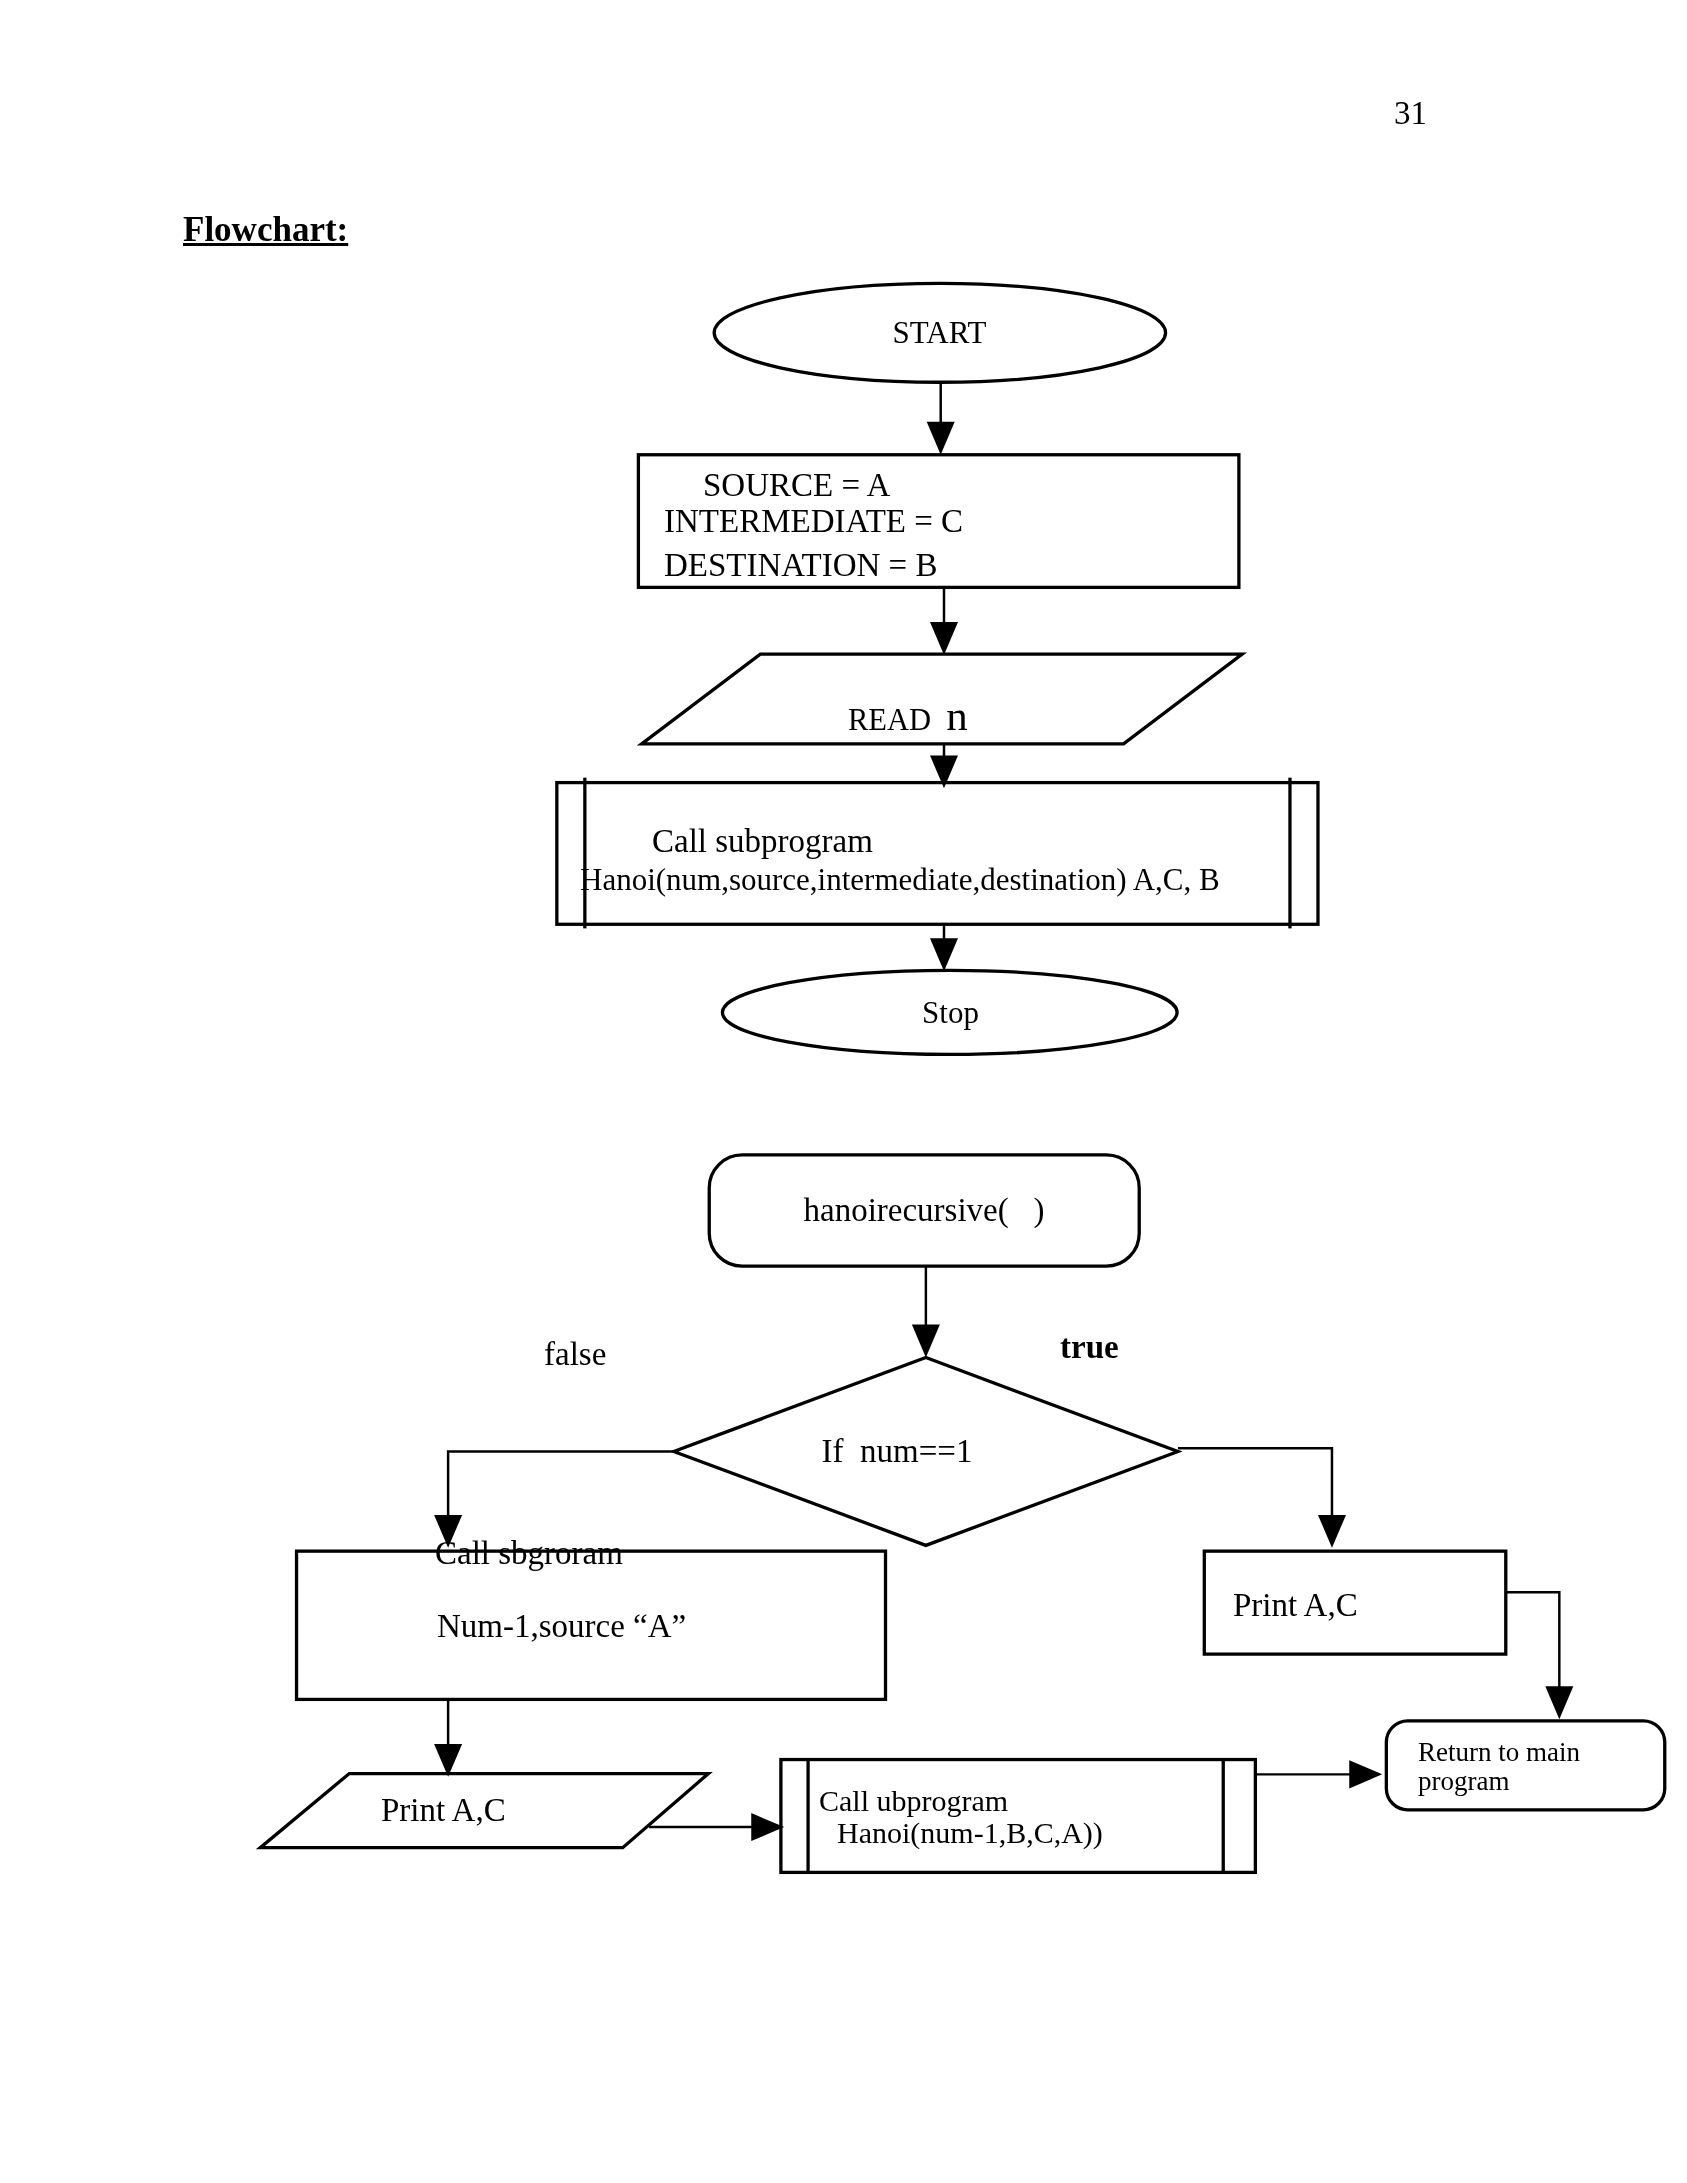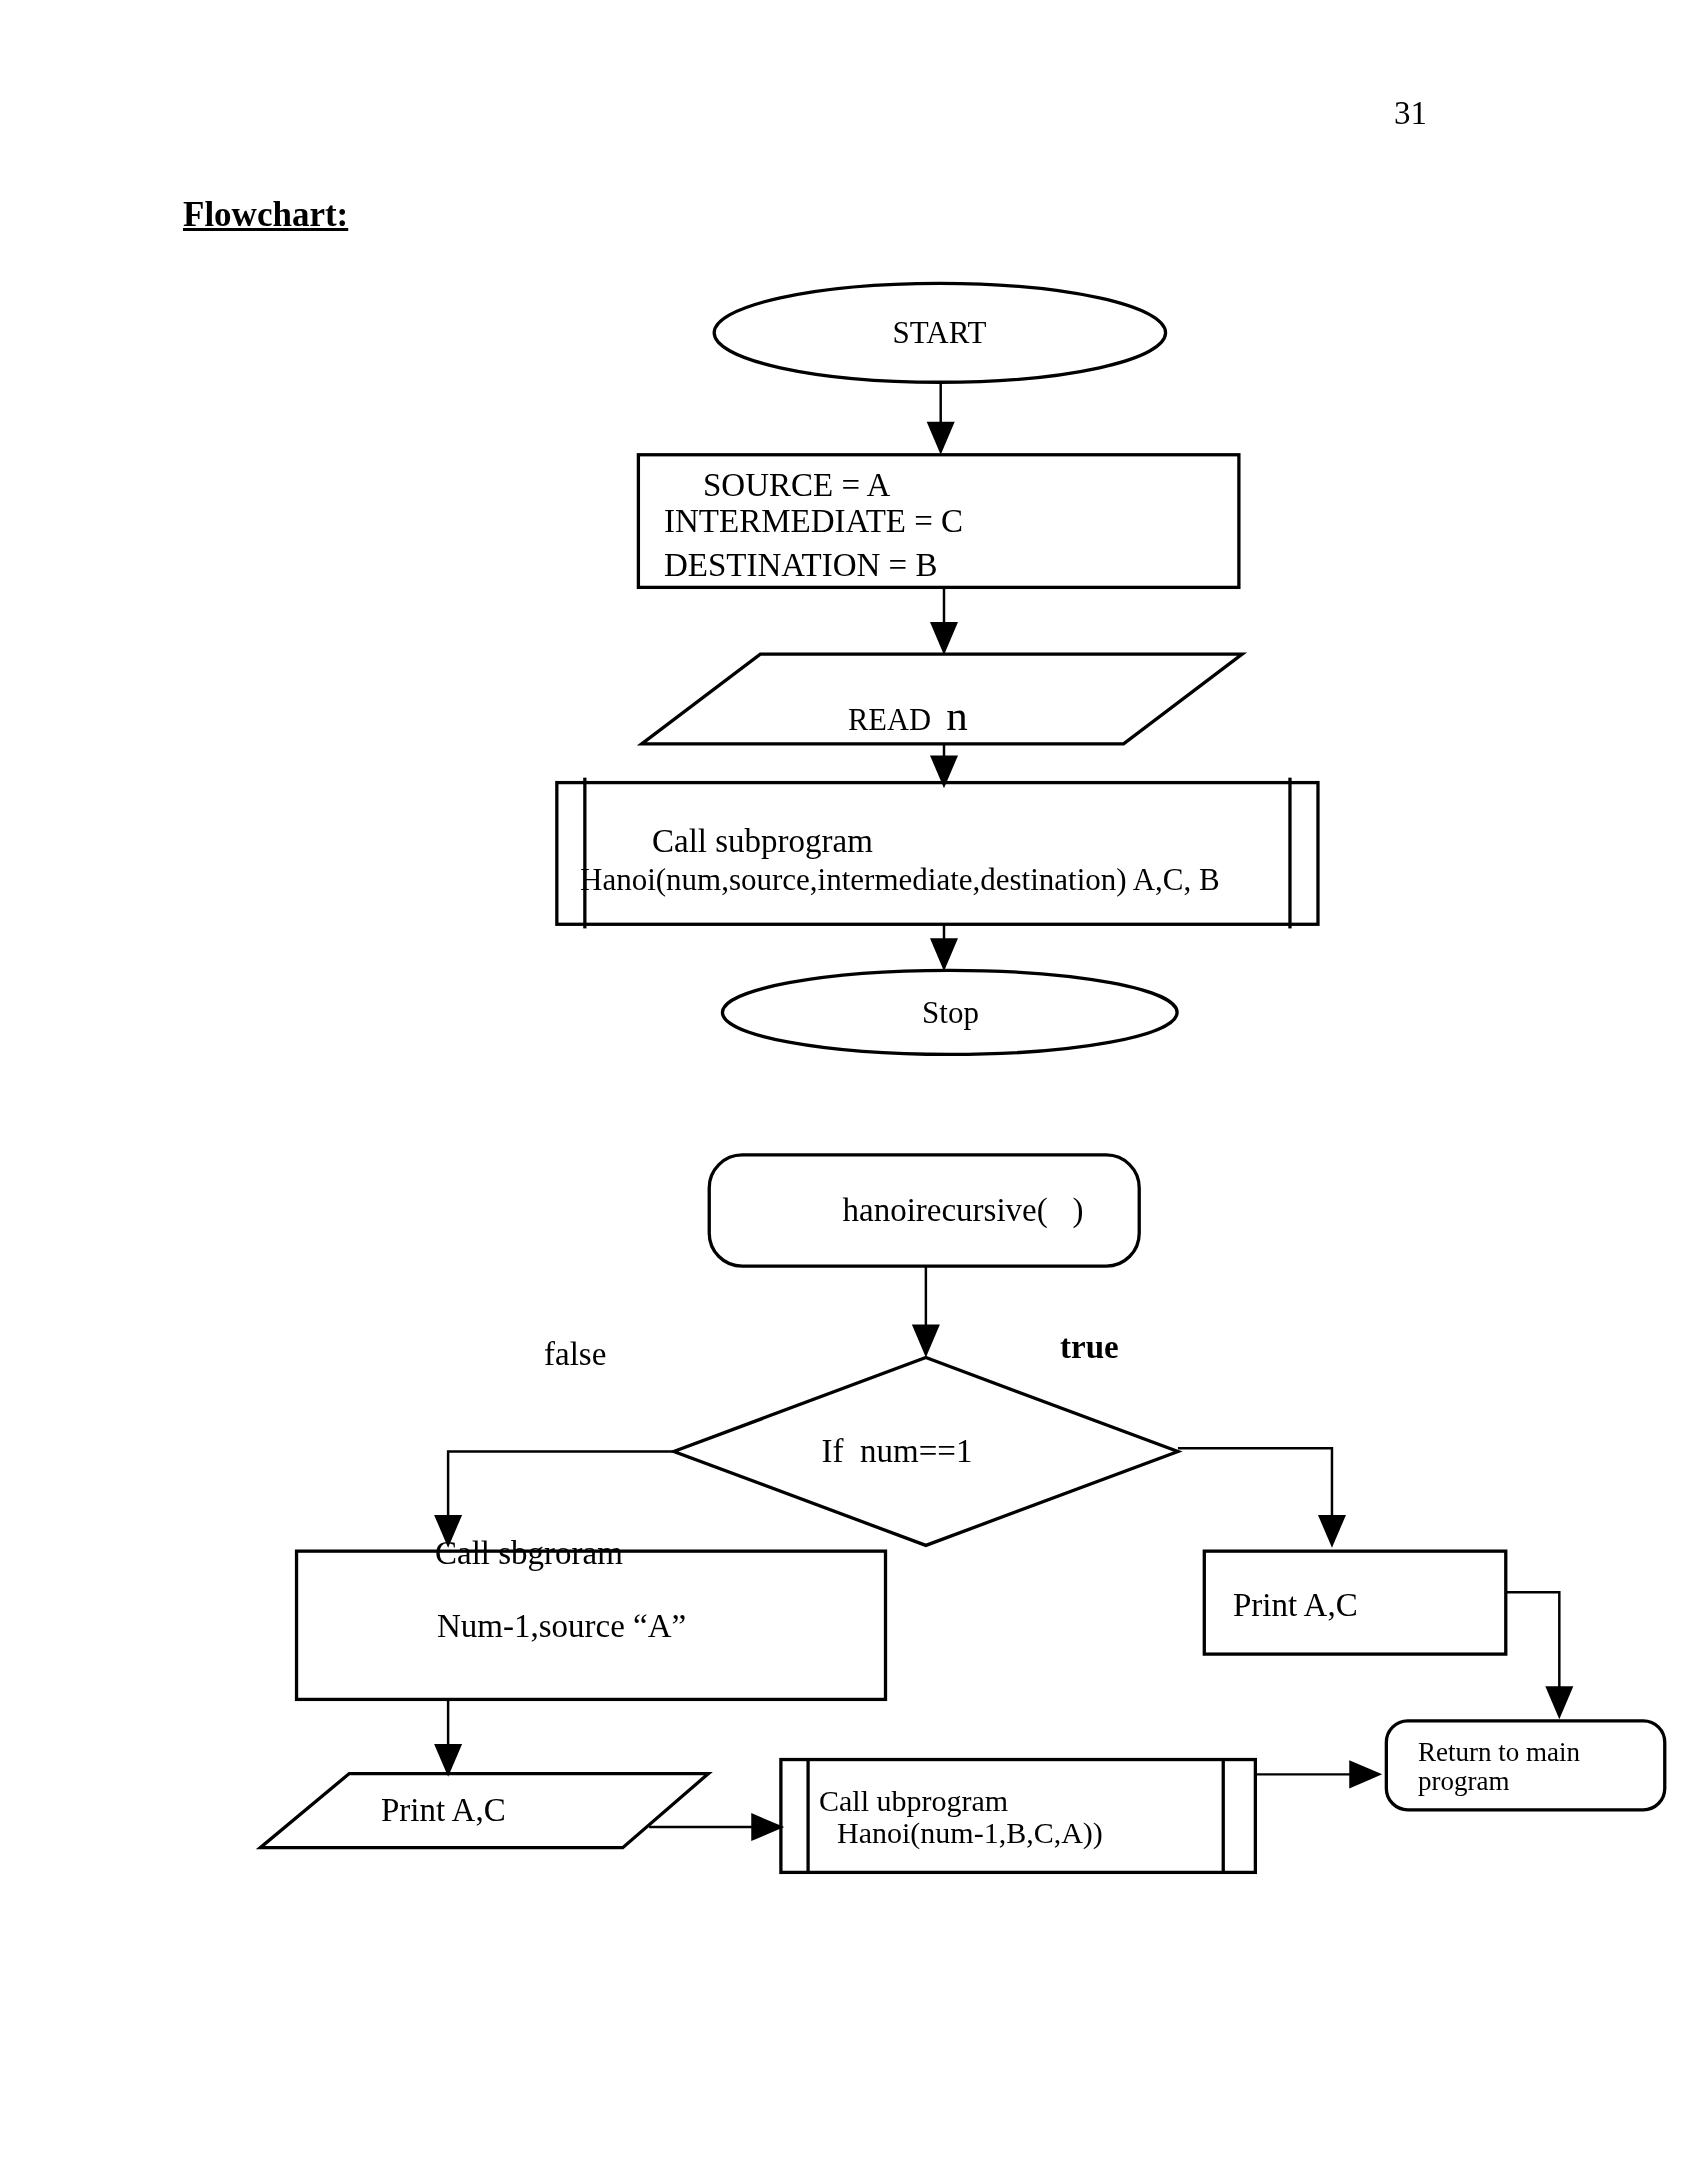--- a/index.html
+++ b/index.html
@@ -20,20 +20,21 @@
   }
   .fs40{font-size:33px;}
   .fs38{font-size:31px;}
   .fs36{font-size:30px;}
   .fs33{font-size:27px;text-align:right;}
   .center{text-align:center;}
   .heading{
     font-size:35px;
     font-weight:bold;
     text-decoration:underline;
+    margin-top:15px;
   }
   .read-n{font-size:43px;}
   .read-kw{font-size:30.5px;}
 </style>
 </head>
 <body>
 
 <div class="page">
 
   <svg class="chart-svg" width="1687" height="2183" viewBox="0 0 2048 2650">
@@ -109,21 +110,21 @@
 
   <div class="t" style="left:835px;top:679px;">
     <span class="read-kw">READ</span><span class="read-kw">  </span><span class="read-n">n</span>
   </div>
 
   <div class="t fs40" style="left:652px;top:824px;">Call subprogram</div>
   <div class="t fs38" style="left:580px;top:863px;">Hanoi(num,source,intermediate,destination) A,C, B</div>
 
   <div class="t fs38 center" style="left:723px;top:996px;width:455px;">Stop</div>
 
-  <div class="t fs40 center" style="left:748px;top:1193px;width:430px;">hanoirecursive(   )</div>
+  <div class="t fs40 center" style="left:709px;top:1193px;width:430px;">hanoirecursive(   )</div>
 
   <div class="t fs40" style="left:544px;top:1337px;">false</div>
   <div class="t fs40" style="left:1060px;top:1330px;font-weight:bold;">true</div>
 
   <div class="t fs40 center" style="left:732px;top:1434px;width:330px;">If  num==1</div>
 
   <div class="t fs40" style="left:435px;top:1536px;">Call sbgroram</div>
   <div class="t fs40" style="left:437px;top:1609px;">Num-1,source “A”</div>
 
   <div class="t fs40" style="left:381px;top:1793px;">Print A,C</div>

